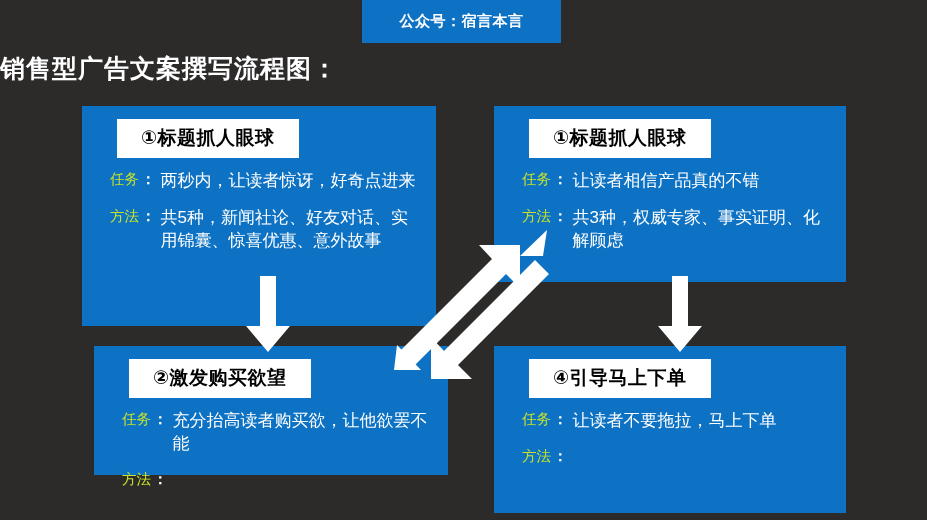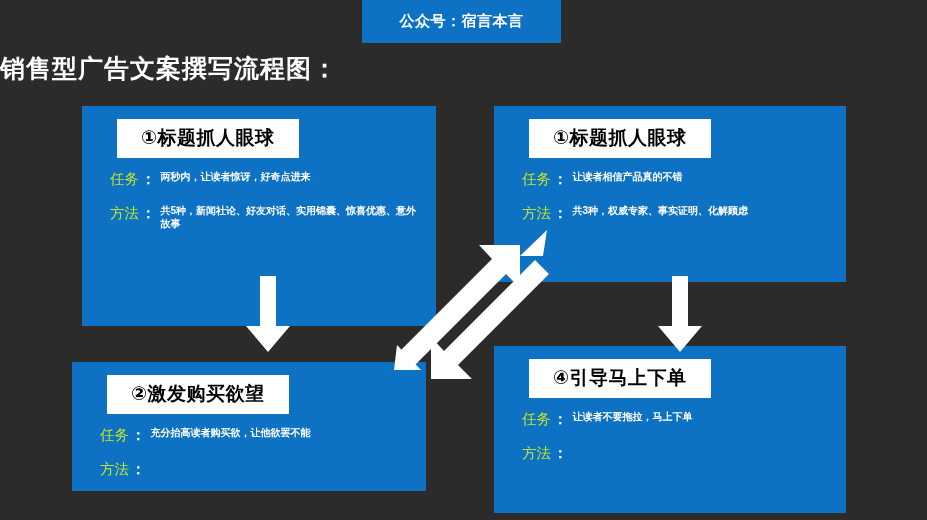--- a/index.html
+++ b/index.html
@@ -50,21 +50,21 @@
   }
 
   
   .step-box {
     position: absolute;
     background: #0d72c4;
     box-sizing: border-box;
   }
   #box1 { left: 82px;  top: 106px; width: 354px; height: 220px; }
   #box3 { left: 494px; top: 106px; width: 352px; height: 176px; }
-  #box2 { left: 72px;  top: 346px; width: 354px; height: 129px; margin-top: 16px; }
+  #box2 { left: 94px;  top: 346px; width: 354px; height: 129px; }
   #box4 { left: 494px; top: 346px; width: 352px; height: 167px; }
 
   .step-title {
     position: absolute;
     left: 35px;
     top: 13px;
     background: #ffffff;
     color: #000000;
     font-size: 19px;
     font-weight: bold;
@@ -95,22 +95,22 @@
   }
   .row-colon {
     color: #ffffff;
     font-size: 14.5px;
     font-weight: bold;
     flex: 0 0 auto;
     padding-right: 5px;
   }
   .row-value {
     color: #ffffff;
-    font-size: 10px;
-    font-weight: bold;
+    font-size: 17px;
+    font-weight: normal;
     flex: 1 1 auto;
   }
 
   
   .arrow-svg {
     position: absolute;
     pointer-events: none;
   }
   #arrow-1-2 { left: 233px; top: 276px; width: 70px; height: 76px; }
   #arrow-3-4 { left: 645px; top: 276px; width: 70px; height: 76px; }

